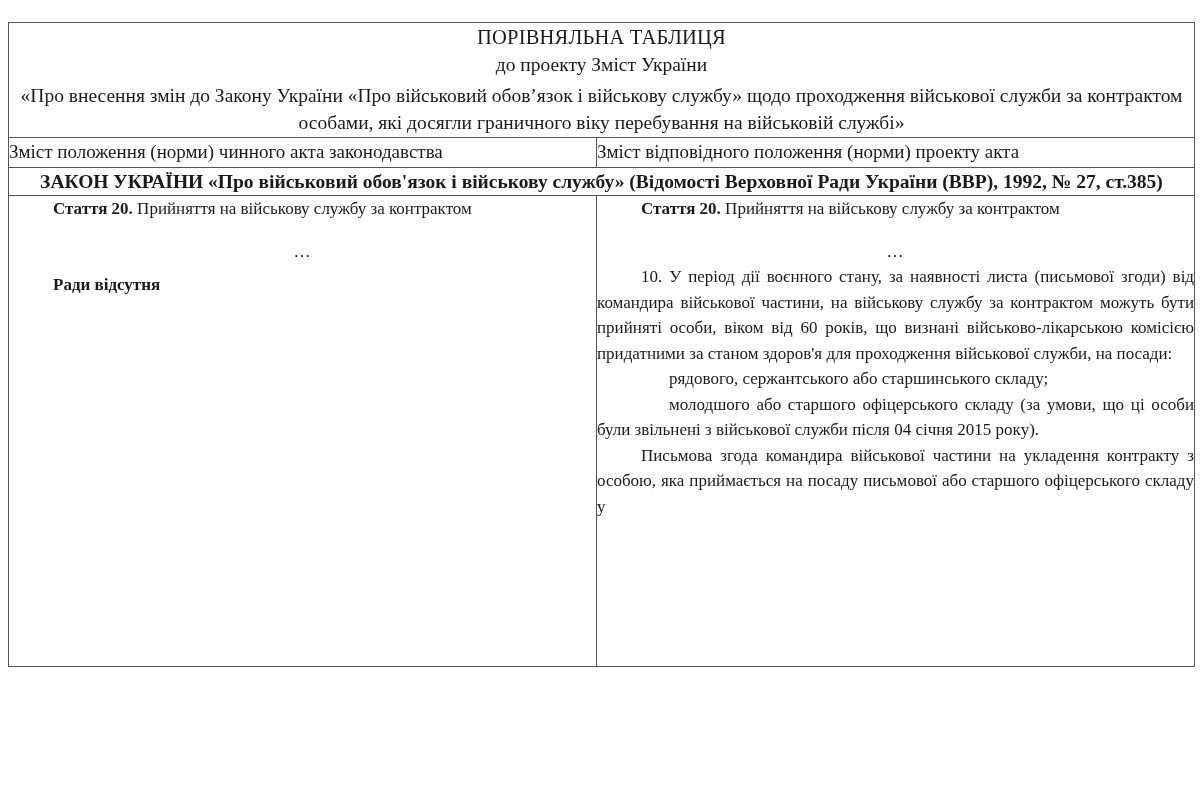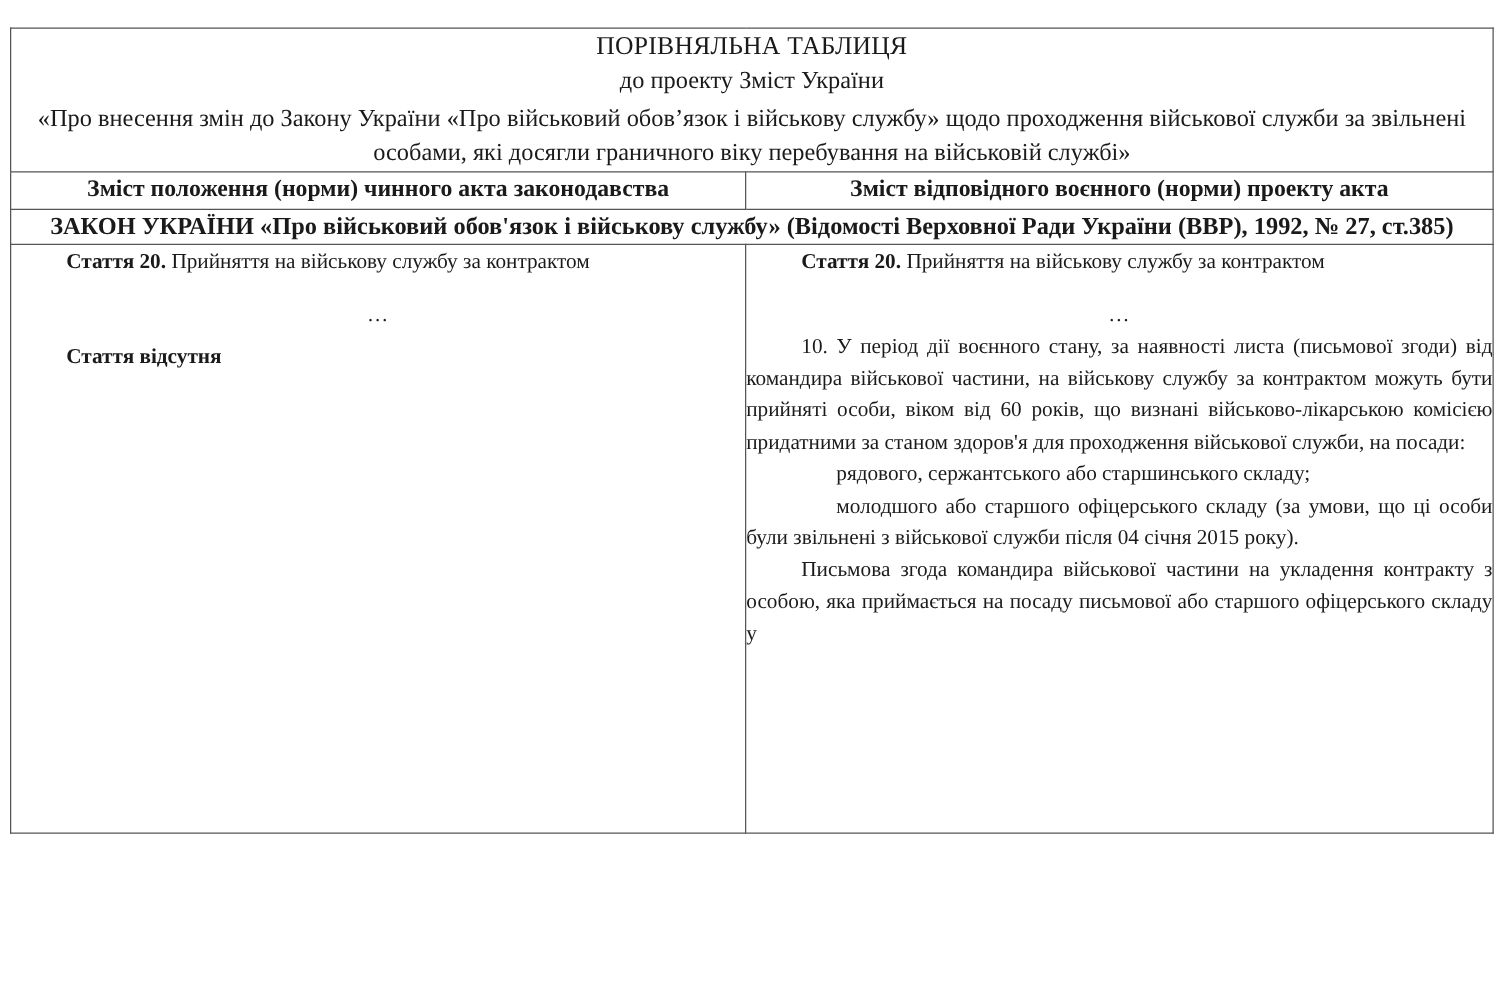--- a/index.html
+++ b/index.html
@@ -59,25 +59,25 @@
   .title-long {
     font-size: 19.5px;
     line-height: 1.42;
     text-align: center;
     margin-top: 3px;
     padding: 0 6px;
   }
 
   
   .hdr-cell {
-    font-weight: bold;
+    font-weight: normal;
     font-size: 19px;
     line-height: 1.52;
     padding: 3px 6px 4px 8px;
-    text-align: center;
+    text-align: left;
   }
 
   
   .lawtitle-cell {
     font-weight: bold;
     font-size: 19.5px;
     line-height: 1.4;
     text-align: center;
     padding: 3px 10px 5px 10px;
     margin-top: 29px;
@@ -124,41 +124,41 @@
     <colgroup>
       <col class="col-left">
       <col class="col-right">
     </colgroup>
     <tbody>
 
       <tr>
         <td class="title-cell" colspan="2">
           <div class="title-main">ПОРІВНЯЛЬНА ТАБЛИЦЯ</div>
           <div class="title-sub">до проекту Зміст України</div>
-          <div class="title-long">«Про внесення змін до Закону України «Про військовий обов’язок і військову службу» щодо проходження військової служби за звільнені особами, які досягли граничного віку перебування на військовій службі»</div>
+          <div class="title-long">«Про внесення змін до Закону України «Про військовий обов’язок і військову службу» щодо проходження військової служби за контрактом особами, які досягли граничного віку перебування на військовій службі»</div>
         </td>
       </tr>
 
       <tr>
         <td class="hdr-cell">Зміст положення (норми) чинного акта законодавства</td>
-        <td class="hdr-cell">Зміст відповідного воєнного (норми) проекту акта</td>
+        <td class="hdr-cell">Зміст відповідного положення (норми) проекту акта</td>
       </tr>
 
       <tr>
         <td class="lawtitle-cell" colspan="2">ЗАКОН УКРАЇНИ «Про військовий обов'язок і військову службу» (Відомості Верховної Ради України (ВВР), 1992, № 27, ст.385)</td>
       </tr>
 
       <tr>
 
         <td class="body-cell left">
           <p class="p-ind"><b class="art">Стаття 20.</b><span> Прийняття на військову службу за контрактом</span></p>
           <div class="gap-sm"></div>
           <p class="p-center-dots">…</p>
           <div class="gap-md"></div>
-          <p class="p-ind"><b class="art">Стаття відсутня</b></p>
+          <p class="p-ind"><b class="art">Ради відсутня</b></p>
         </td>
 
         <td class="body-cell right">
           <p class="p-ind"><b class="art">Стаття 20.</b><span> Прийняття на військову службу за контрактом</span></p>
           <div class="gap-sm"></div>
           <p class="p-center-dots">…</p>
           <p class="p-ind">10. У період дії воєнного стану, за наявності листа (письмової згоди) від командира військової частини,  на військову службу за контрактом можуть бути прийняті особи,    віком від 60 років, що визнані військово-лікарською комісією придатними за станом здоров'я для проходження військової служби,  на посади:</p>
           <p class="p-ind-big">рядового, сержантського або старшинського складу;</p>
           <p class="p-ind-big">молодшого або старшого офіцерського складу (за умови, що ці особи були звільнені з військової служби після 04 січня 2015 року).</p>
           <p class="p-ind">Письмова згода командира військової частини на укладення контракту з особою,  яка приймається  на посаду письмової або старшого офіцерського складу  у</p>

